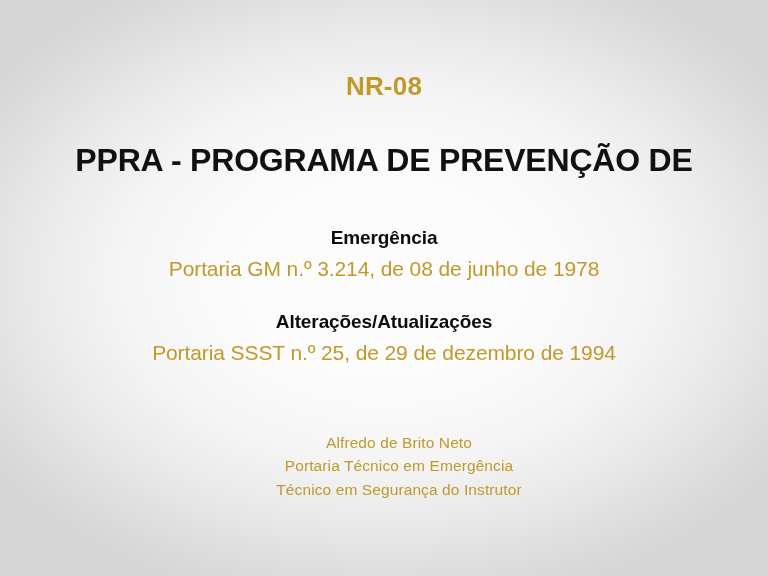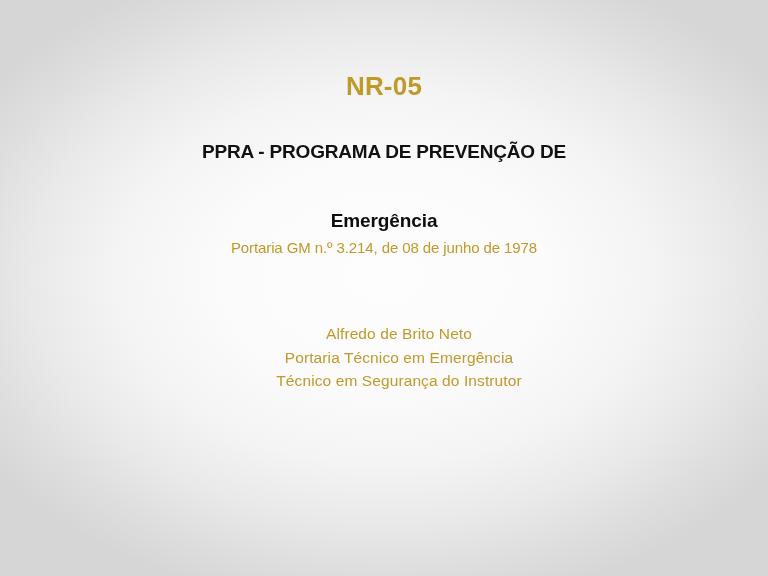--- a/index.html
+++ b/index.html
@@ -46,21 +46,21 @@
     margin-top: 72px;
     font-size: 26px;
     font-weight: bold;
     letter-spacing: 0.2px;
     line-height: 1.15;
   }
 
   
   #main-heading {
     margin-top: 38px;
-    font-size: 19px;
+    font-size: 32px;
     font-weight: bold;
     color: #111111;
     line-height: 1.28;
     letter-spacing: -0.2px;
     padding: 0 52px;
     box-sizing: border-box;
   }
   #main-heading .hl {
     display: block;
   }
@@ -74,21 +74,21 @@
   }
 
   .sec-label {
     font-size: 19px;
     font-weight: bold;
     color: #0d0d0d;
     line-height: 1.3;
     letter-spacing: -0.1px;
   }
   .sec-value {
-    font-size: 15px;
+    font-size: 21px;
     font-weight: normal;
     line-height: 1.35;
     margin-top: 4px;
     letter-spacing: -0.1px;
   }
 
   
   #author-block {
     margin-top: 64px;
     font-size: 15.5px;
@@ -98,31 +98,35 @@
   }
   #author-block .al {
     display: block;
   }
 </style>
 </head>
 <body>
 
 <div id="slide">
 
-  <div class="block" id="nr-title" style="color: rgb(192, 153, 43);">NR-05</div>
+  <div class="block" id="nr-title" style="color: rgb(192, 153, 43);">NR-08</div>
 
   <div class="block" id="main-heading" style="color: rgb(17, 17, 17);">
     <span class="hl">PPRA - PROGRAMA DE PREVENÇÃO DE</span>
   </div>
 
   <div class="block" id="publication-group">
     <div class="sec-label">Emergência</div>
     <div class="sec-value" style="color: rgb(192, 153, 43);">Portaria GM n.º 3.214, de 08 de junho de 1978</div>
   </div>
 
+  <div class="block" id="alteracoes-group">
+    <div class="sec-label">Alterações/Atualizações</div>
+    <div class="sec-value" style="color: rgb(192, 153, 43);">Portaria SSST n.º 25, de 29 de dezembro de 1994</div>
+  </div>
 
   <div class="block" id="author-block" style="color: rgb(192, 153, 43); margin-left: 30px;">
     <span class="al">Alfredo de Brito Neto</span>
     <span class="al">Portaria Técnico em Emergência</span>
     <span class="al">Técnico em Segurança do Instrutor</span>
   </div>
 
 </div>
 
 </body></html>

